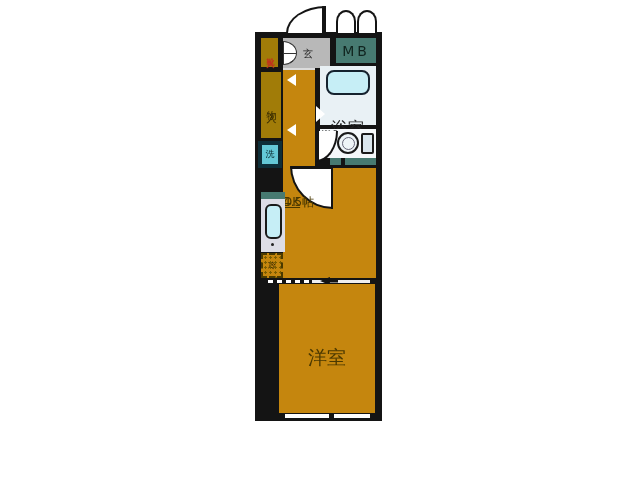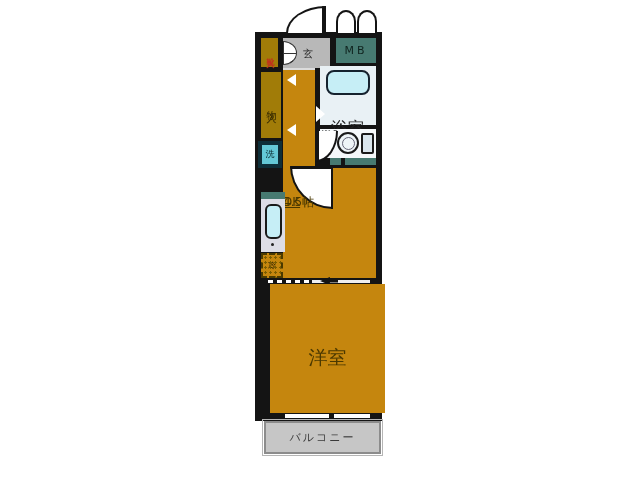--- a/index.html
+++ b/index.html
@@ -25,21 +25,21 @@
   .shoe{left:261px;top:38px;width:17px;height:29px;background:var(--closet);
     display:flex;align-items:center;justify-content:center;}
   .shoe span{position:static;writing-mode:vertical-rl;font-size:8px;font-weight:bold;color:var(--labelRed);letter-spacing:1px;line-height:1;}
   .entry{left:283px;top:38px;width:47px;height:30px;background:var(--entryGray);}
   .entry .glabel{position:absolute;left:20px;top:9px;font-size:10px;color:#222;}
   .entry-fan{left:283px;top:41px;width:14px;height:24px;background:#fff;border:1px solid #333;
     border-radius:0 100% 100% 0 / 0 50% 50% 0;}
   .entry-fan:after{content:"";position:absolute;left:0;top:50%;width:100%;height:1px;background:#333;}
   .mb{left:336px;top:38px;width:40px;height:25px;background:var(--teal);
     display:flex;align-items:center;justify-content:center;}
-  .mb span{position:static;font-size:11px;letter-spacing:3px;color:#10241f;}
+  .mb span{position:static;font-size:14px;letter-spacing:3px;color:#10241f;}
 
   
   .bath{left:320px;top:66px;width:56px;height:59px;background:var(--bathBg);}
   .tub{left:6px;top:4px;width:44px;height:25px;background:var(--tub);border:2px solid #15222e;border-radius:8px;}
   .bath-label{left:0;top:52px;width:56px;text-align:center;font-size:16px;color:#222;letter-spacing:1px;}
   .bath-door{left:316px;top:106px;width:9px;height:16px;background:#fff;
     clip-path:polygon(0 0,100% 50%,0 100%);}
 
   
   .closet{left:261px;top:72px;width:20px;height:66px;background:var(--closet);
@@ -82,21 +82,21 @@
   .fridge span{position:static;font-size:8px;color:#201800;}
 
   
   .slide-dash{left:268px;top:280px;width:44px;height:3px;
     background:repeating-linear-gradient(90deg,#fff 0 5px,transparent 5px 9px);}
   .slide-solid{left:312px;top:280px;width:58px;height:3px;background:#efefef;}
   .slide-arrow{left:320px;top:277px;width:18px;height:8px;background:var(--wall);
     clip-path:polygon(0 50%,55% 0,55% 32%,100% 32%,100% 68%,55% 68%,55% 100%);}
 
   
-  .west{left:270px;top:284px;width:115px;height:129px;background:var(--room);
+  .west{left:279px;top:284px;width:96px;height:129px;background:var(--room);
     display:flex;flex-direction:column;align-items:center;justify-content:center;padding-top:18px;}
   .west span{position:static;color:var(--labelDark);font-size:19px;line-height:1.35;}
 
   
   .win1{left:285px;top:414px;width:44px;height:4px;background:#fff;}
   .win2{left:334px;top:414px;width:36px;height:4px;background:#fff;}
   .balcony{left:264px;top:421px;width:117px;height:33px;background:var(--balcony);
     border:2px solid #8c8c8c;outline:1px solid #b5b5b5;outline-offset:1px;
     display:flex;align-items:center;justify-content:center;}
   .balcony span{position:static;font-size:11px;letter-spacing:2px;color:#3a3a3a;}
@@ -169,17 +169,14 @@
   <div class="slide-dash"></div>
   <div class="slide-solid"></div>
   <div class="slide-arrow"></div>
 
   <div class="west">
     <span>洋室</span>
   </div>
 
   <div class="win1"></div>
   <div class="win2"></div>
-  <div class="balcony">
-    <span>バルコニー</span>
-  </div>
 
 </div>
 
 </body></html>

